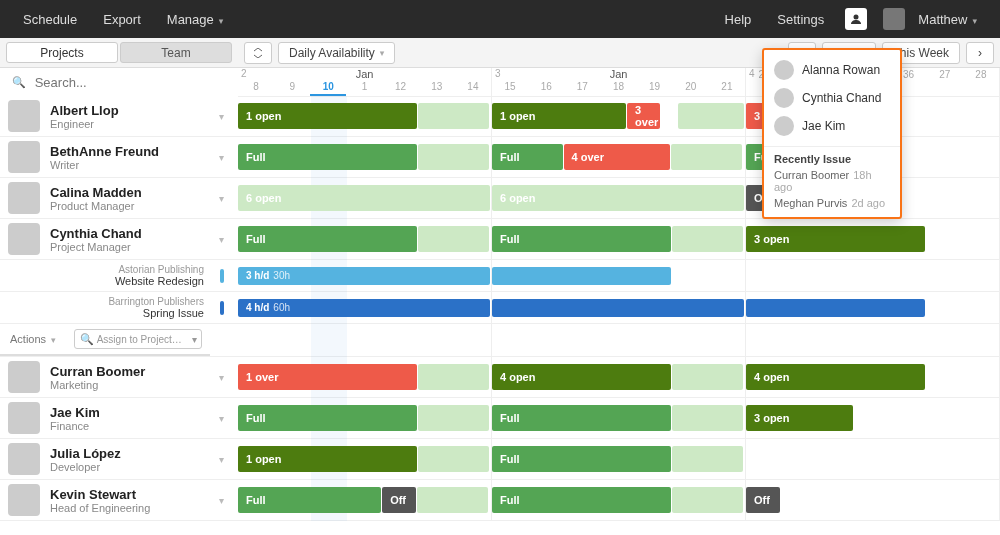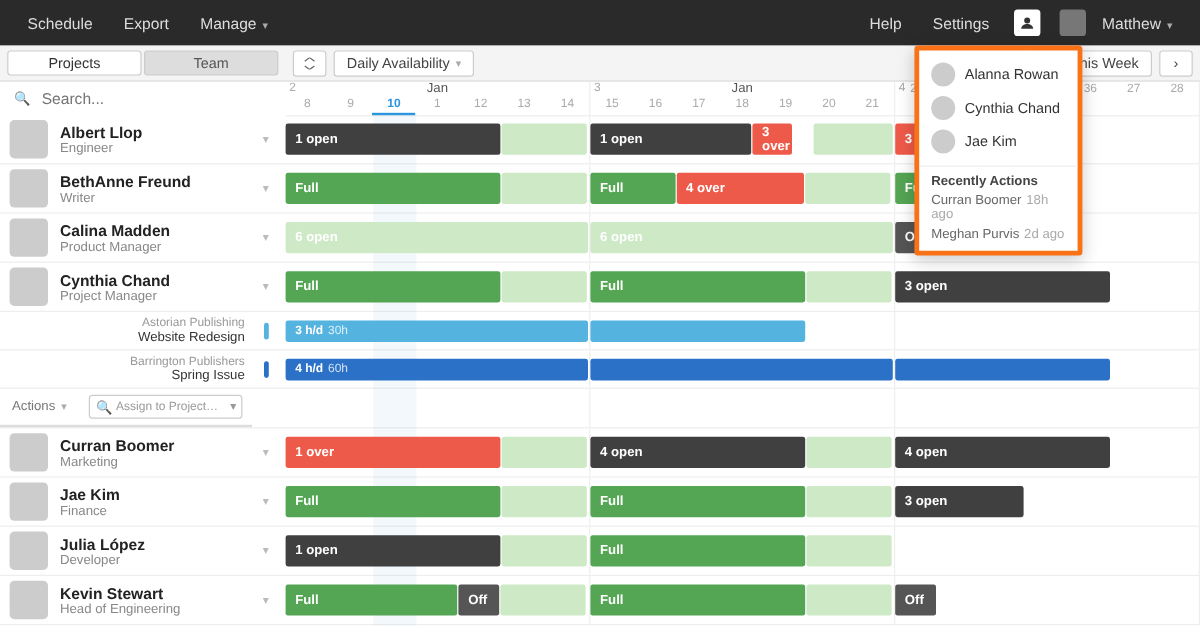--- a/index.html
+++ b/index.html
@@ -87,21 +87,21 @@
   .row.subrow .person .projname { font-size:11px; color:#333; font-weight:500;margin-left:16px; }
   .stripe { width:4px; height:14px; border-radius:2px; margin-left:6px; }
 
   .week { width:254px; border-right:1px solid #eee; display:flex; align-items:center; padding:3px 0; position:relative; }
   .bar {
     height:26px; border-radius:2px; display:flex; align-items:center;
     color:#fff; font-size:11px; font-weight:600; padding-left:8px;
   }
   .bar.sm { height:18px; font-size:10px; }
   .green      { background:#54a554; }
-  .greenlt    { background:#404040; }
+  .greenlt    { background:#4d7c0f; }
   .greenfaint { background:#cde9c5; }
   .red        { background:#ee5a49; }
   .bluelit    { background:#55b3e0; }
   .blue       { background:#2b71c7; }
   .grey       { background:#555; }
   .hours { font-weight:400; opacity:.8; margin-left:4px; }
 
   
   .actionsrow { display:flex; height:32px; align-items:center; border-bottom:2px solid #ddd; }
   .actionsrow .label { padding-left:10px; font-size:11px; color:#777; }
@@ -114,22 +114,22 @@
   
   .daysel {
     position:absolute; top:0; bottom:0;
     left:calc(238px + 2*36.3px); width:36.3px;
     background:rgba(100,170,230,.08);
     pointer-events:none;
   }
 
   
   .dropdown {
-    position:absolute; top:38px; right:98px; width:140px;
-    background:#fff; border:4px solid #f97316; border-radius:3px;
+    position:absolute; top:48px; right:98px; width:140px;
+    background:#fff; border:2px solid #f97316; border-radius:3px;
     box-shadow:0 4px 14px rgba(0,0,0,.2); z-index:50;
     padding:6px 0;
   }
   .dropdown::before {
     content:""; position:absolute; top:-6px; right:36px;
     border:6px solid transparent; border-bottom-color:#fff;
   }
   .dropdown .dd-item { display:flex; align-items:center; gap:8px; padding:4px 10px; font-size:12px; }
   .dropdown .dd-item .dav { width:20px; height:20px; border-radius:50%; background:#ccc; }
   .dropdown .dd-sep { border-top:1px solid #eee; margin:6px 0 4px; }
@@ -475,16 +475,16 @@
     </div>
     <div class="dd-item">
       <div class="dav"></div>
       <span>Cynthia Chand</span>
     </div>
     <div class="dd-item">
       <div class="dav"></div>
       <span>Jae Kim</span>
     </div>
     <div class="dd-sep"></div>
-    <div class="dd-head">Recently Actions</div>
+    <div class="dd-head">Recently Issue</div>
     <div class="dd-sub">Curran Boomer<span class="ago">18h ago</span></div>
     <div class="dd-sub">Meghan Purvis<span class="ago">2d ago</span></div>
   </div>
 
 </body></html>

